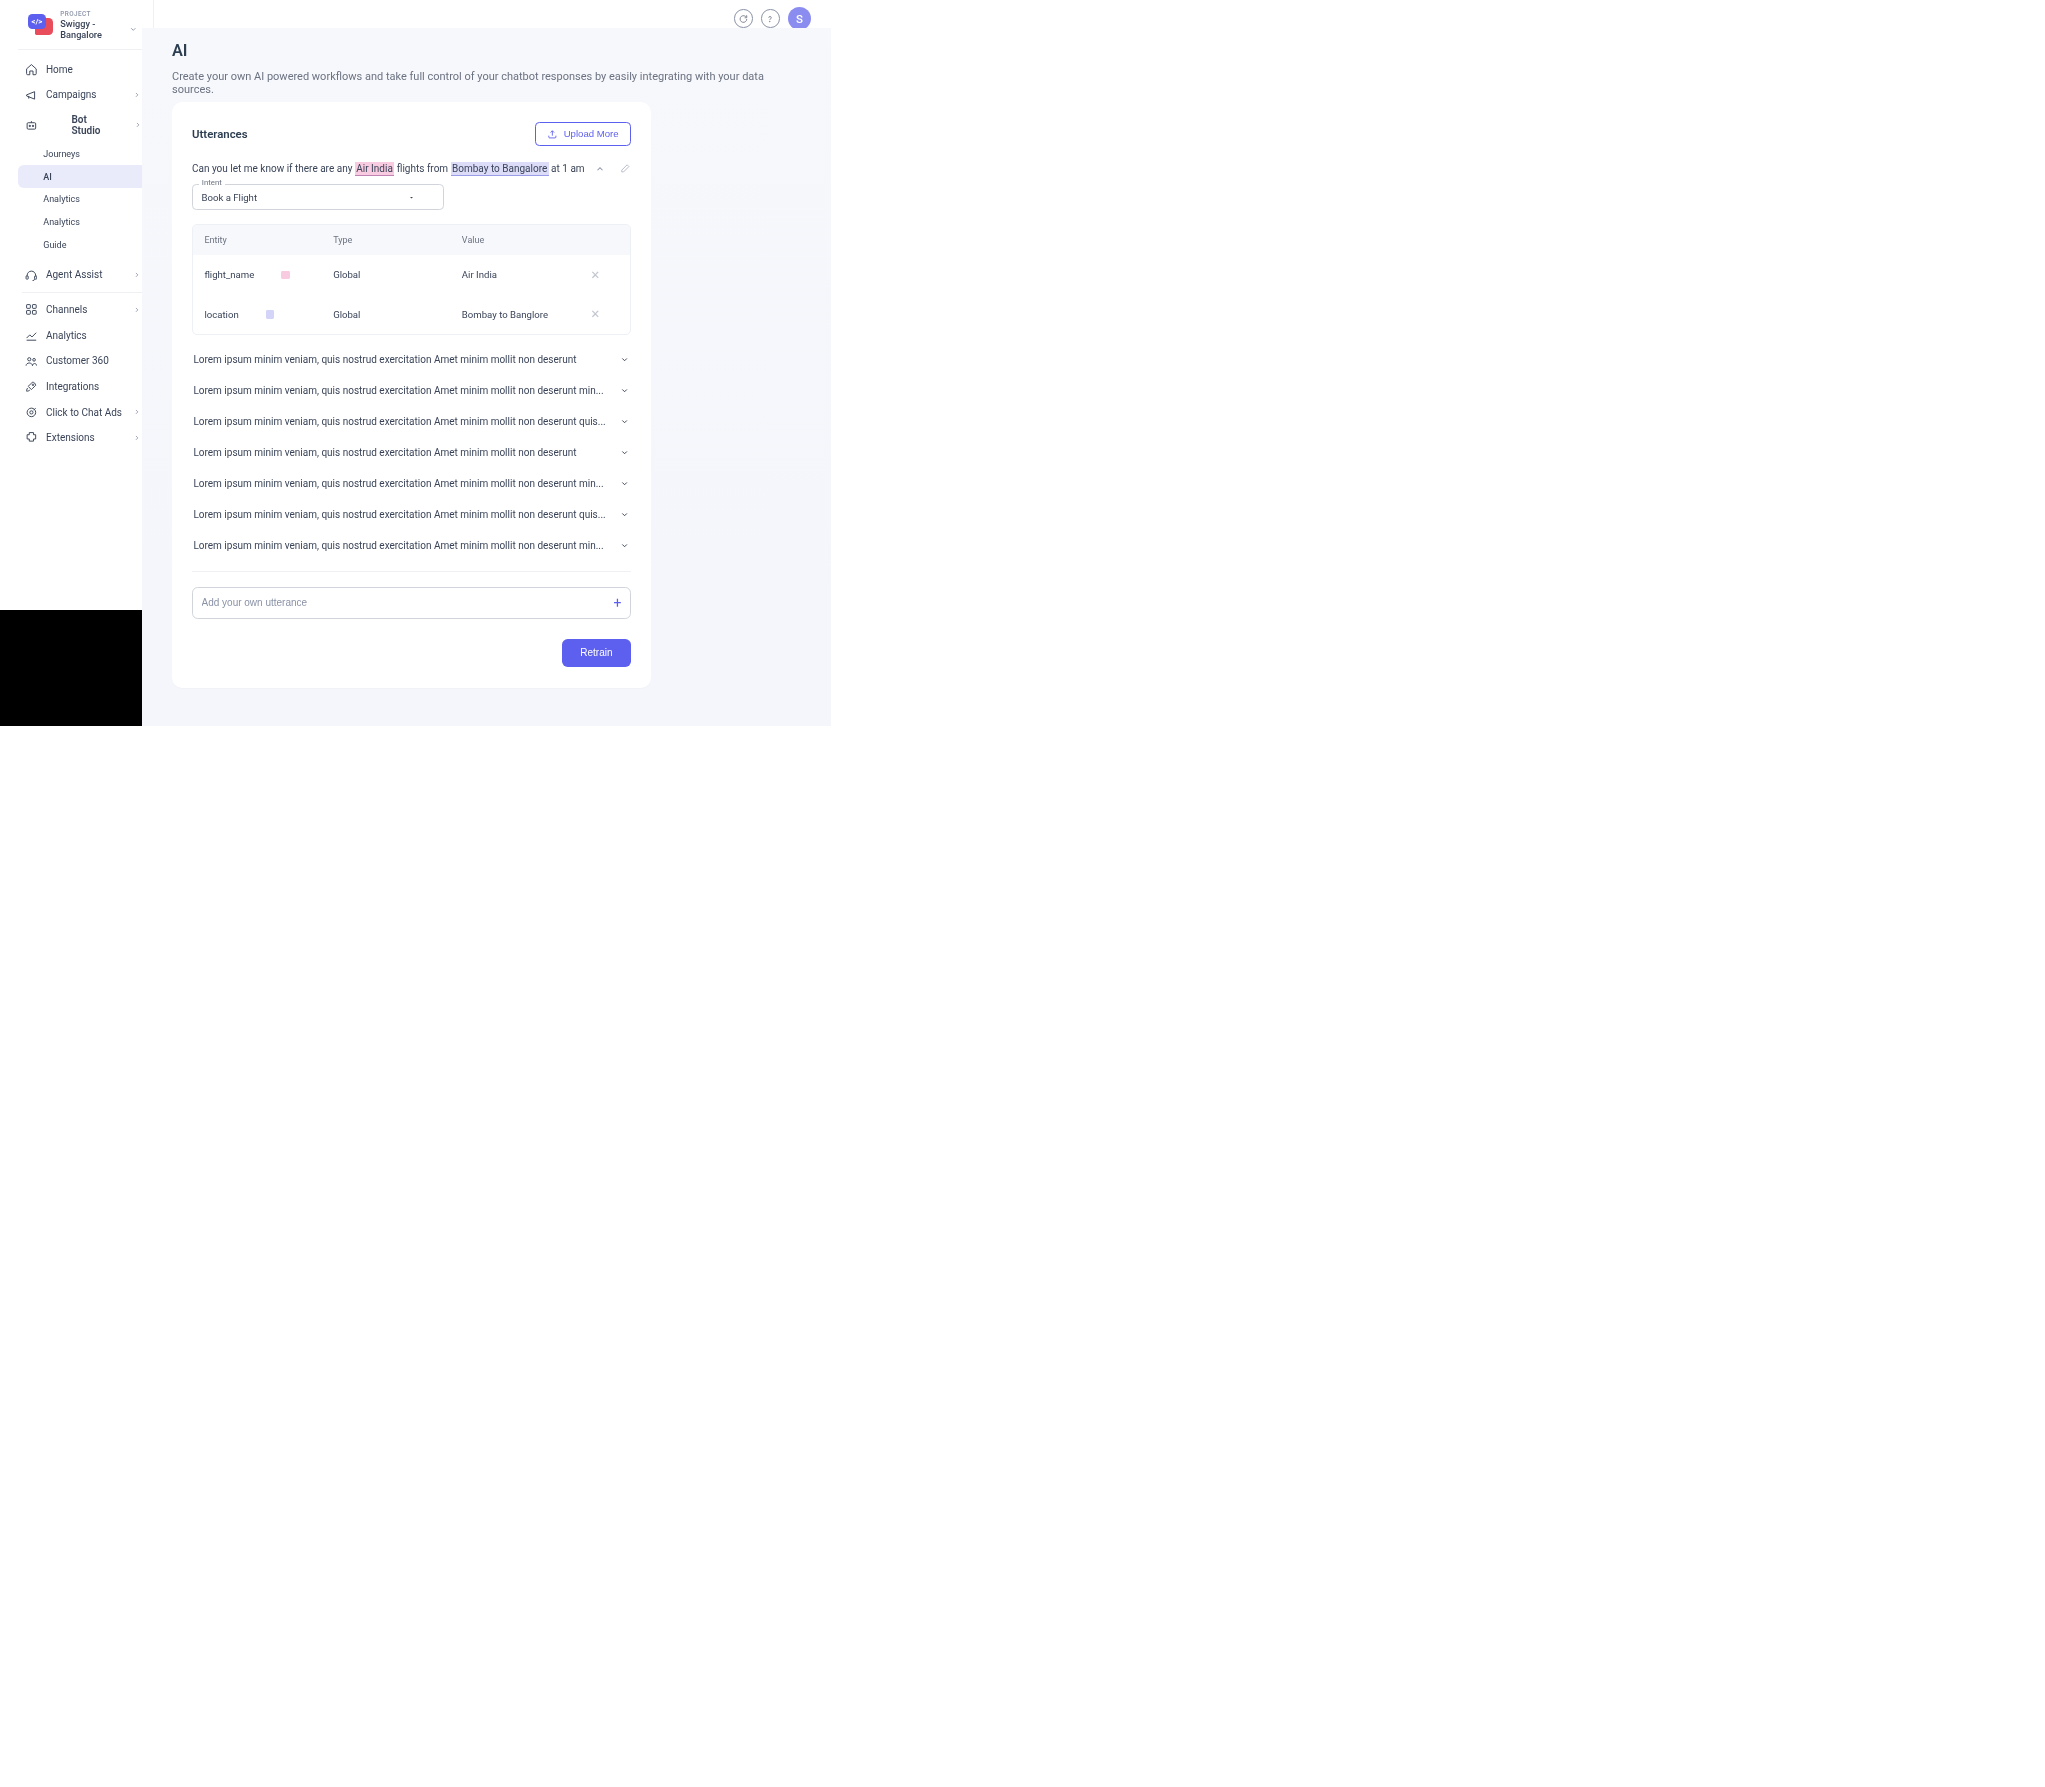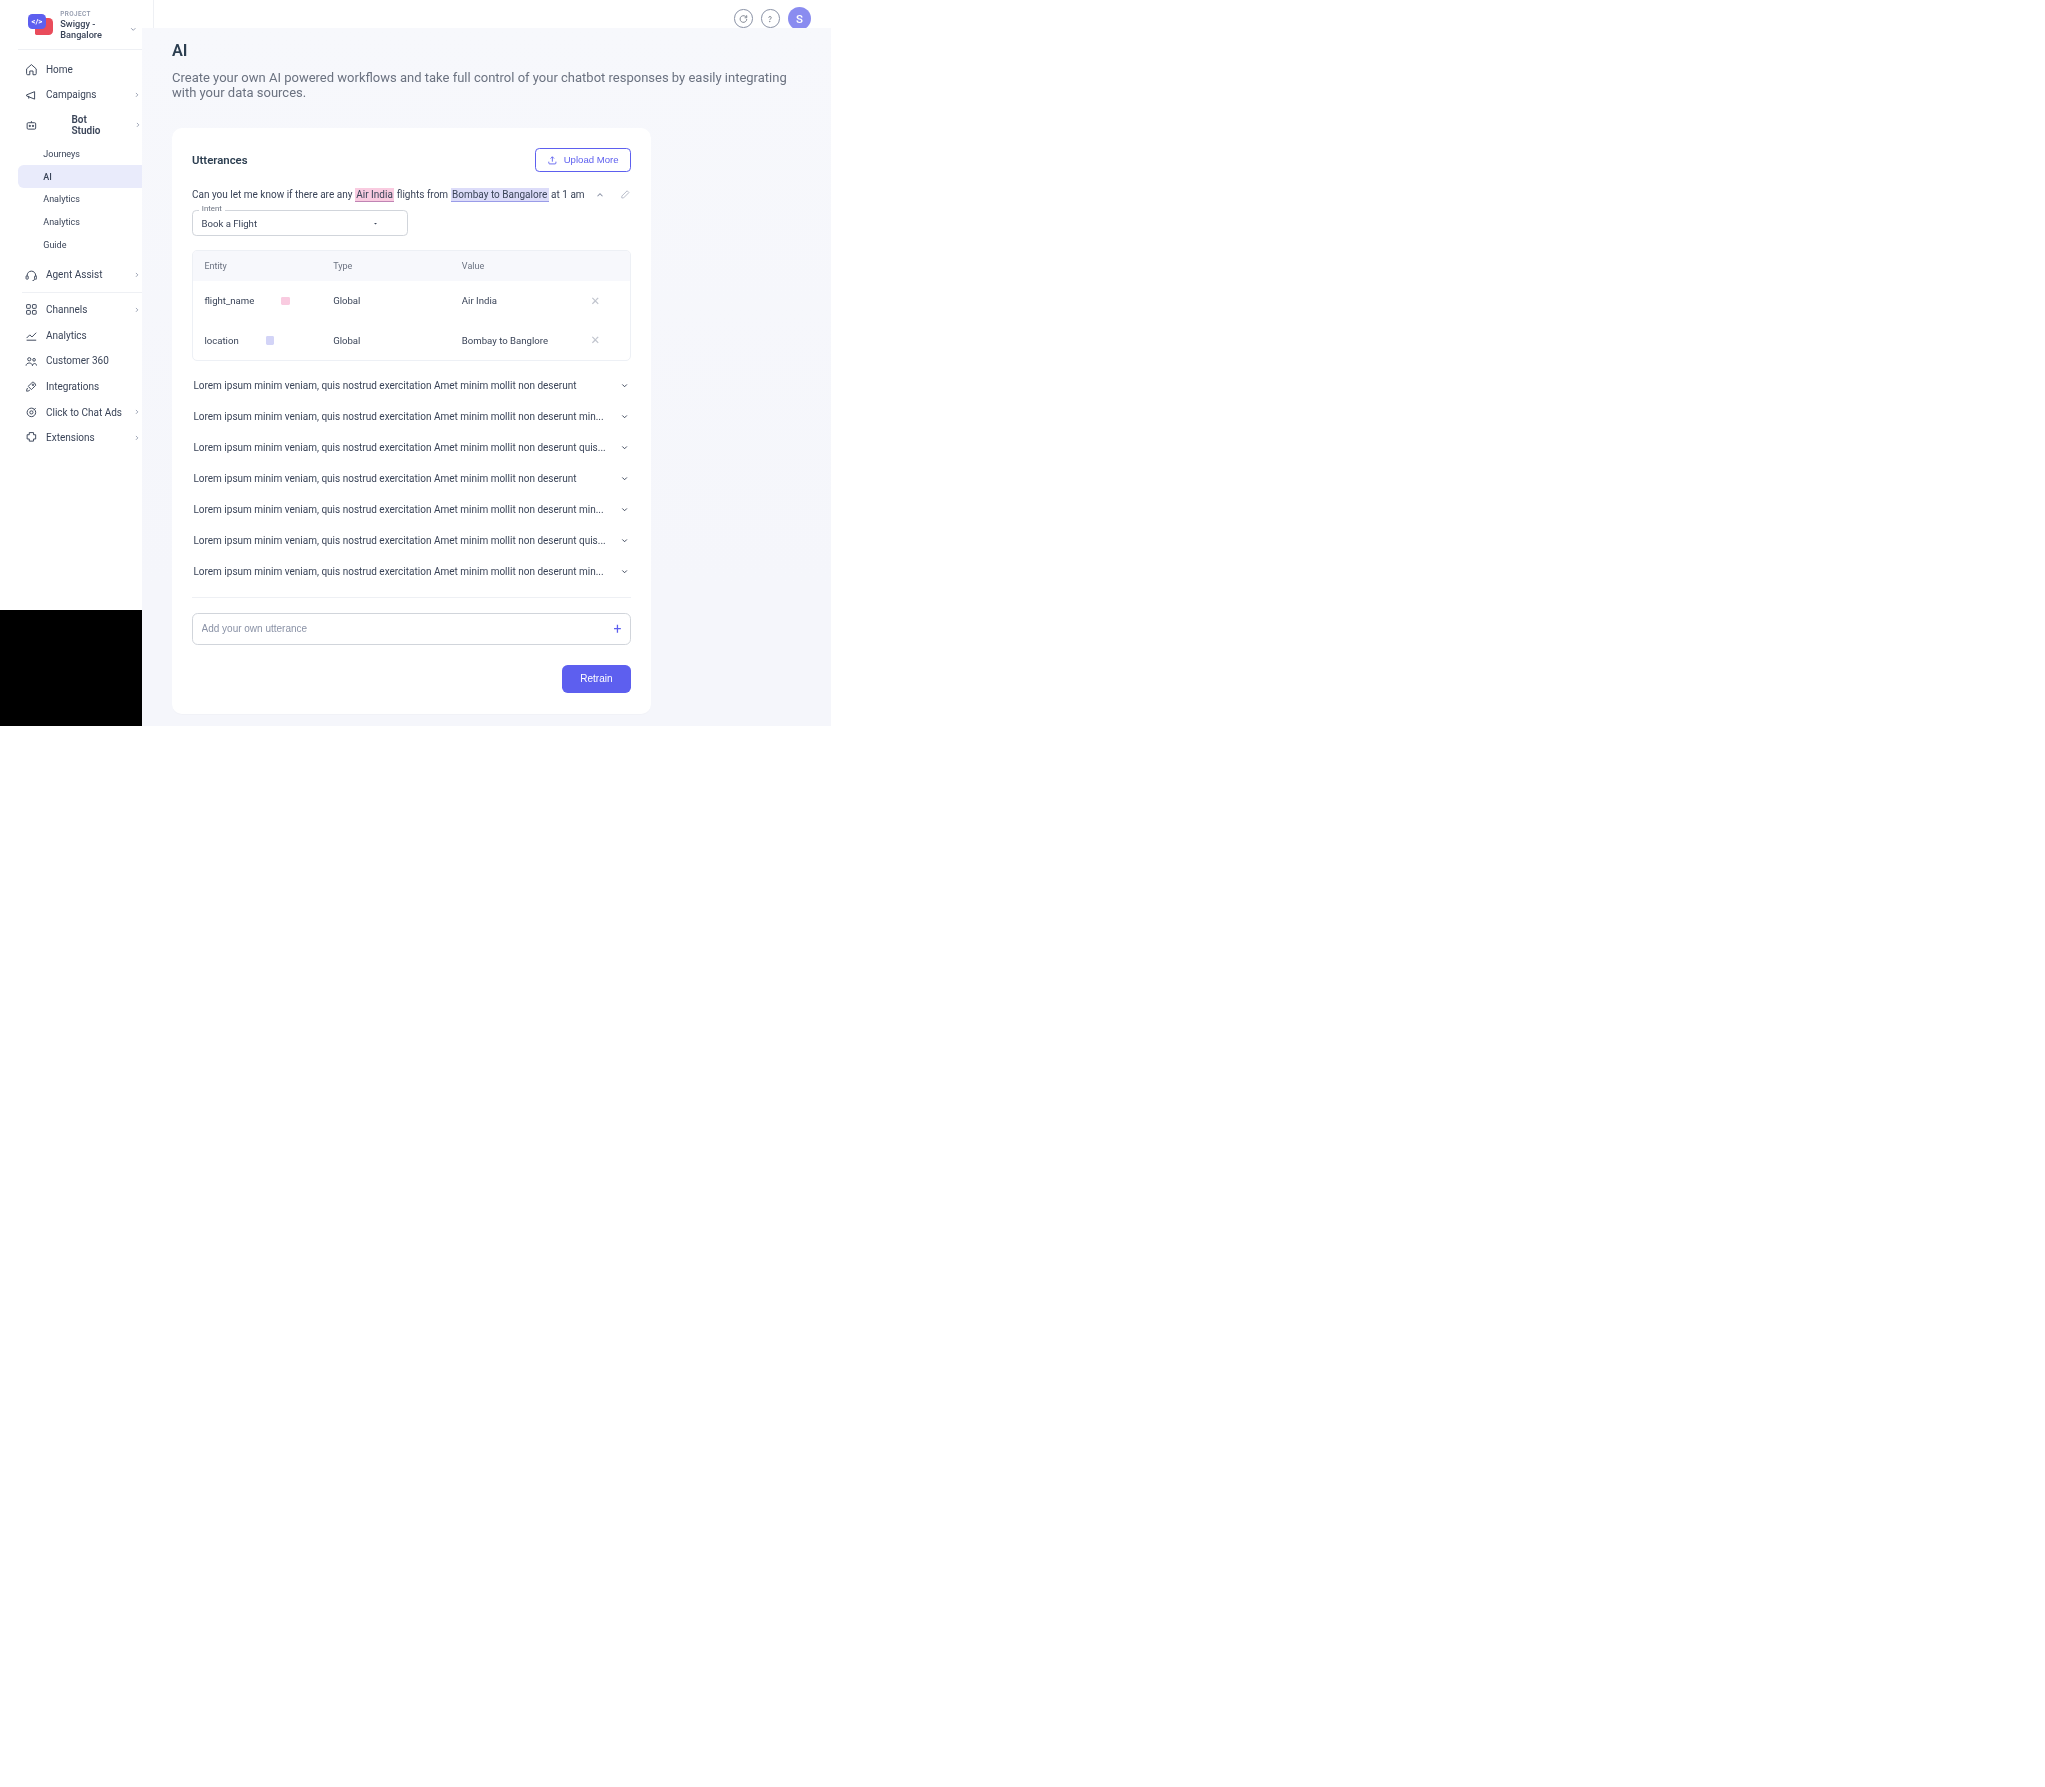--- a/index.html
+++ b/index.html
@@ -29,41 +29,41 @@
 .nav-divider { height:0.7px; background:#eef0f4; margin: 4.3px; }
 .sidebar-bottom { padding: 0 5.7px 14px; }
 .black-block{ position:absolute; left:0; bottom:0; width:142px; height:116px; background:#000; }
 
 .topbar { position: absolute; left: 142px; right: 0; top: 0; height: 37px; display: flex; align-items: center; justify-content: flex-end; gap: 8.5px; padding: 0 20px; }
 .top-icon-btn { width: 18.5px; height: 18.5px; border-radius: 50%; border: 1.1px solid #8a92a6; display: flex; align-items: center; justify-content: center; color: #6b7280; cursor: pointer; }
 .avatar { width: 23px; height: 23px; border-radius: 50%; background: #8a8cf0; display:flex; align-items:center; justify-content:center; color:#fff; font-weight:500; }
 
 .content { position: absolute; left: 142px; top: 28px; right: 0; bottom: 0; padding: 12.8px 30px 21px; overflow:auto; background: linear-gradient(180deg,#f7f8fc 0%, #f5f6fb 80%); }
 .page-title { font-size: 16.3px; font-weight: 600; color: #2c3e50; margin-bottom: 10px; }
-.page-desc { color: #6b7280; font-size: 13px; margin-bottom: 28px; }
+.page-desc { color: #6b7280; font-size: 11px; margin-bottom: 6px; }
 
 .tabs { display: flex; gap: 20px; border-bottom: 0.7px solid #e5e7eb; margin-bottom: 15.6px; }
 .tab { padding: 7px 2.8px 8.5px; font-size: 10px; color: #5a6474; cursor: pointer; }
 .tab.active { color: #3a4458; font-weight: 600; background: #eceefb; border-bottom: 1.4px solid #5d5fef; padding-left:8.5px; padding-right:8.5px; }
 
 .card { background: #fff; border-radius: 10px; padding: 20px 20px 21px; width: 479px; box-shadow: 0 0.7px 1.4px rgba(0,0,0,0.02); }
 .card-header { display: flex; justify-content: space-between; align-items: center; margin-bottom: 17px; }
 .card-title { font-size: 11.4px; font-weight: 600; color:#2c3e50;}
 .upload-btn { border: 1.1px solid #5d5fef; color: #5d5fef; background: #fff; padding: 5.7px 11.4px; border-radius: 4.3px; font-size: 9.6px; display: flex; align-items: center; gap: 5.7px; cursor: pointer; font-weight:500;}
 
 .utterance-row { display: flex; align-items: center; gap: 10px; justify-content: space-between; margin-bottom: 10px; }
 .utterance-text { font-size: 10px; color: #3a4458; }
 .hl-pink { background: #f9cbe0; border-bottom: 1.4px solid #c084b4; padding: 0.7px 1.4px; }
 .hl-purple { background: #dcdcf9; border-bottom: 1.4px solid #9a9ce8; padding: 0.7px 1.4px; }
 .row-actions { display:flex; gap:15.6px; align-items:center; color:#8a92a6; }
 .chev-btn, .pencil-btn { cursor:pointer; }
 
 .intent-field { position: relative; display:inline-block; margin-bottom: 14px; }
 .intent-label { position:absolute; top:-5.7px; left:7px; background:#fff; padding:0 2.8px; font-size:7.8px; color:#6b7280; }
-.intent-select { border:0.7px solid #d1d5db; border-radius:4.3px; padding:6.4px 28px 6.4px 8.5px; font-size:9.6px; width:216px; color:#3a4458; background:#fff; cursor:pointer; display:flex; justify-content:space-between; align-items:center;}
+.intent-select { border:0.7px solid #d1d5db; border-radius:4.3px; padding:6.4px 28px 6.4px 8.5px; font-size:9.6px; width:252px; color:#3a4458; background:#fff; cursor:pointer; display:flex; justify-content:space-between; align-items:center;}
 
 .entity-table { border:0.7px solid #edf0f5; border-radius:5px; overflow:hidden; margin-bottom:8.5px;}
 .entity-head { background:#f7f8fc; display:grid; grid-template-columns: 1fr 1fr 1fr 28px; padding: 10px 11.4px; font-size:9px; color:#6b7280; }
 .entity-row { display:grid; grid-template-columns: 1fr 1fr 1fr 28px; padding: 12.8px 11.4px; font-size:9.6px; color:#3a4458; align-items:center; }
 .entity-name-cell{ display:flex; align-items:center; gap:27px;}
 .color-chip{ width:8.5px;height:8.5px; border-radius:1.4px;}
 .chip-pink{background:#f9cbe0;}
 .chip-purple{background:#d3d4f7;}
 .remove-x{ color:#c1c5ce; cursor:pointer; font-size:11.4px;}
 

